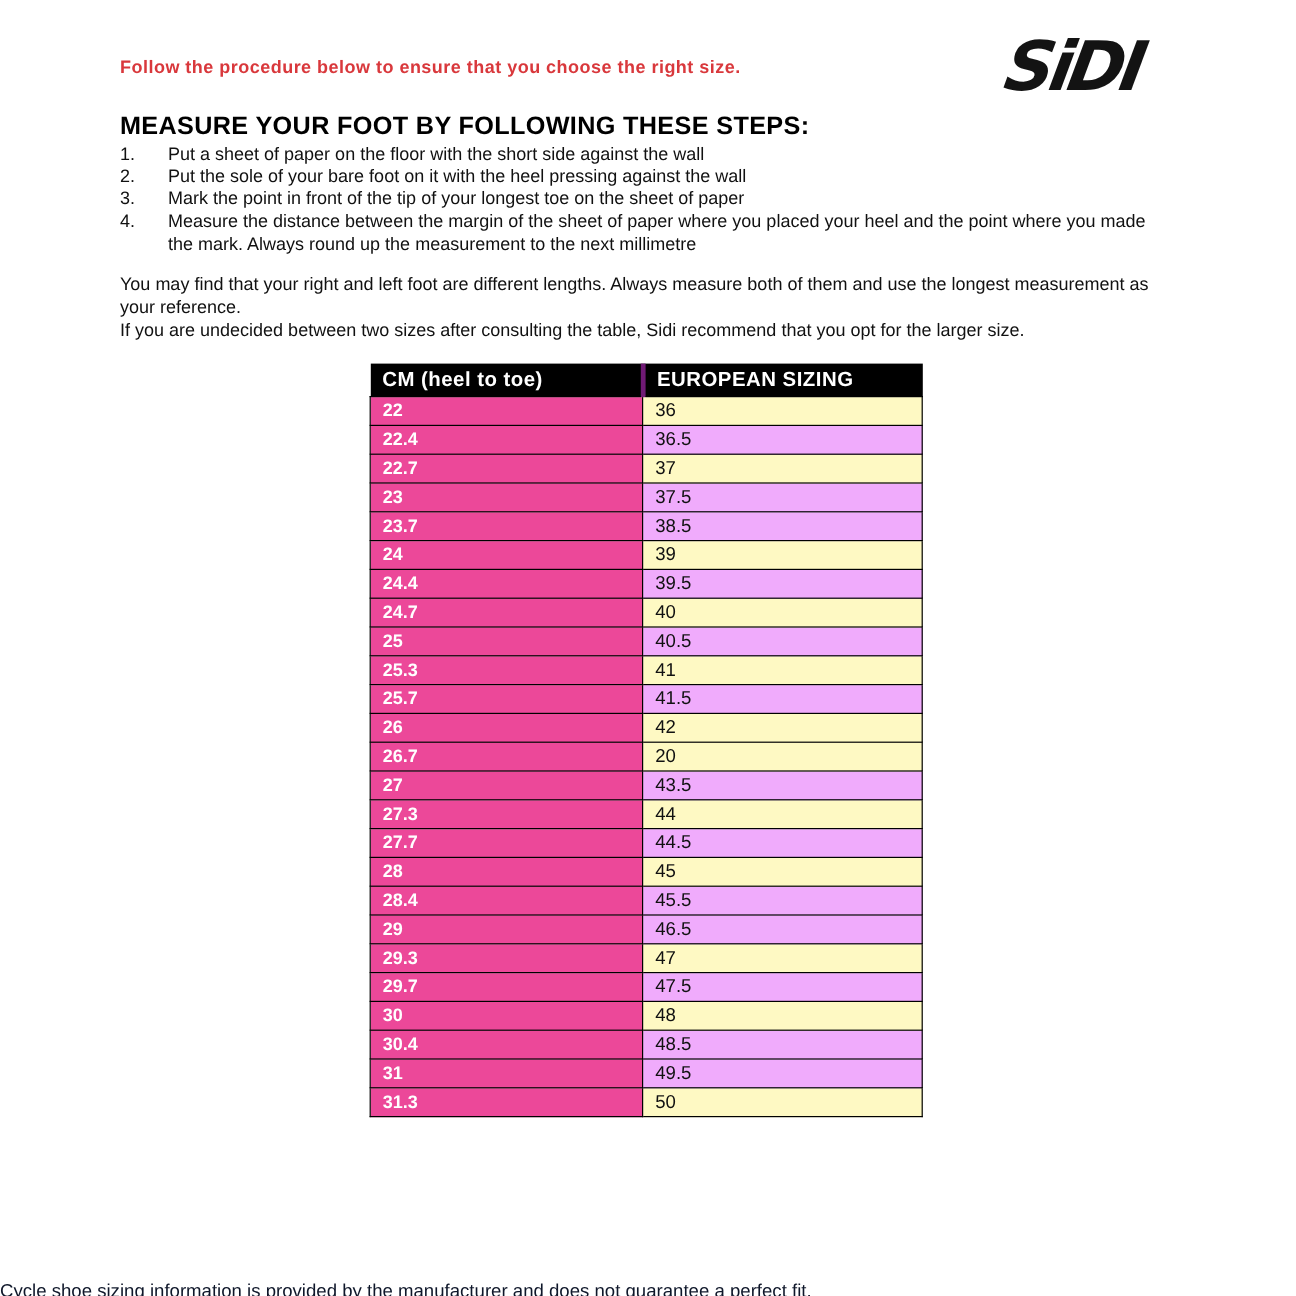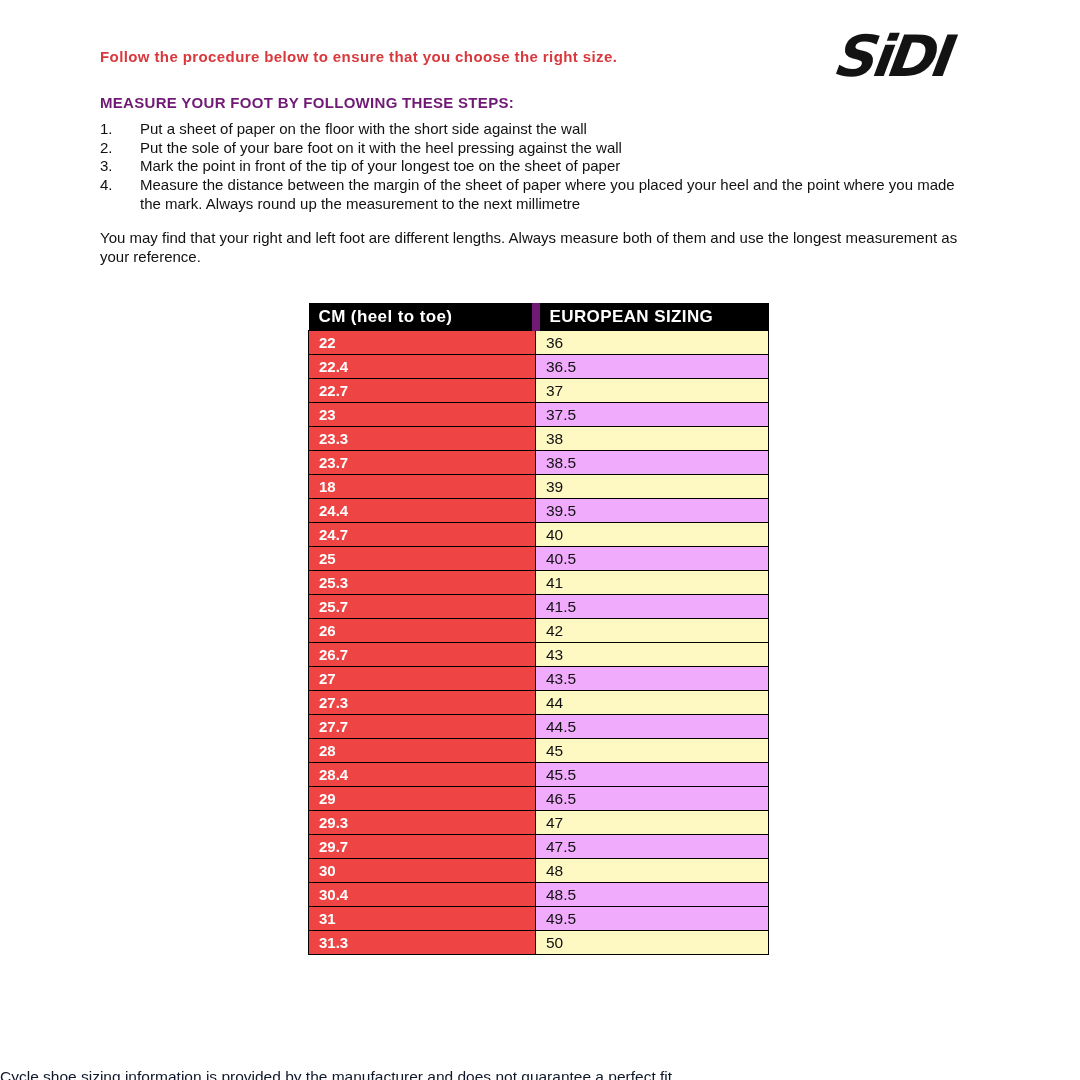--- a/index.html
+++ b/index.html
@@ -13,21 +13,21 @@
   }
   .logo{
     position:absolute;left:838px;top:26px;width:210px;height:64px;
     font-family:"DejaVu Sans", sans-serif;
     font-size:57px;font-weight:800;font-style:italic;
     letter-spacing:-4px;color:#131313;
     transform:skewX(-10deg);line-height:60px;
   }
   .steps-heading{
     position:absolute;left:100px;top:94px;
-    font-size:15px;font-weight:bold;letter-spacing:.3px;color:#701a75;
+    font-size:21px;font-weight:bold;letter-spacing:.3px;color:#000000;
   }
   .steps{
     position:absolute;left:100px;top:120px;width:870px;
     font-size:15px;line-height:18.7px;
   }
   .step{display:flex;}
   .step .num{width:40px;flex:0 0 40px;}
   .step .txt{flex:1;max-width:825px;}
   .notes{
     position:absolute;left:100px;top:228px;width:878px;
@@ -37,27 +37,27 @@
     position:absolute;left:308px;top:303px;width:460px;
     border-collapse:collapse;table-layout:fixed;
   }
   .size-table col.c1{width:227px;}
   .size-table col.c2{width:233px;}
   .size-table th{
     background:#000;color:#fff;text-align:left;
     font-size:17px;font-weight:bold;height:27px;
     padding:0 0 0 10px;letter-spacing:.4px;
   }
-  .size-table th:first-child{border-right:8px solid #701a75;}
+  .size-table th:first-child{border-right:4px solid #701a75;}
   .size-table td{
     border:1px solid #000;height:23px;padding:0 0 0 10px;
     font-size:15.5px;vertical-align:middle;
   }
   .size-table td.cm{
-    background:#ef4444;color:#fff;font-weight:bold;font-size:15px;
+    background:#ec4899;color:#fff;font-weight:bold;font-size:15px;
   }
   .size-table tr.alt td.eu{background:#f0abfc;}
   .size-table td.eu{background:#fef9c3;color:#111;}
   .footer-note{
     position:absolute;left:0;top:1046px;width:1080px;text-align:left;
     font-size:15.5px;color:#0f172a;margin-top:22px;
   }
 </style>
 </head>
 <body>
@@ -82,20 +82,21 @@
     <span class="txt">Mark the point in front of the tip of your longest toe on the sheet of paper</span>
   </div>
   <div class="step">
     <span class="num">4.</span>
     <span class="txt">Measure the distance between the margin of the sheet of paper where you placed your heel and the point where you made the mark. Always round up the measurement to the next millimetre</span>
   </div>
 </div>
 
 <div class="notes">
   <div>You may find that your right and left foot are different lengths. Always measure both of them and use the longest measurement as your reference.</div>
+  <div>If you are undecided between two sizes after consulting the table, Sidi recommend that you opt for the larger size.</div>
 </div>
 
 <table class="size-table">
   <colgroup>
       <col class="c1">
       <col class="c2">
     </colgroup>
   <thead>
     <tr>
       <th>CM (heel to toe)</th>
@@ -112,30 +113,26 @@
         <td class="eu">36.5</td>
       </tr>
       <tr>
         <td class="cm">22.7</td>
         <td class="eu">37</td>
       </tr>
       <tr class="alt">
         <td class="cm">23</td>
         <td class="eu">37.5</td>
       </tr>
-      <tr>
-        <td class="cm">23.3</td>
-        <td class="eu">38</td>
-      </tr>
       <tr class="alt">
         <td class="cm">23.7</td>
         <td class="eu">38.5</td>
       </tr>
       <tr>
-        <td class="cm">18</td>
+        <td class="cm">24</td>
         <td class="eu">39</td>
       </tr>
       <tr class="alt">
         <td class="cm">24.4</td>
         <td class="eu">39.5</td>
       </tr>
       <tr>
         <td class="cm">24.7</td>
         <td class="eu">40</td>
       </tr>
@@ -150,21 +147,21 @@
       <tr class="alt">
         <td class="cm">25.7</td>
         <td class="eu">41.5</td>
       </tr>
       <tr>
         <td class="cm">26</td>
         <td class="eu">42</td>
       </tr>
       <tr>
         <td class="cm">26.7</td>
-        <td class="eu">43</td>
+        <td class="eu">20</td>
       </tr>
       <tr class="alt">
         <td class="cm">27</td>
         <td class="eu">43.5</td>
       </tr>
       <tr>
         <td class="cm">27.3</td>
         <td class="eu">44</td>
       </tr>
       <tr class="alt">

